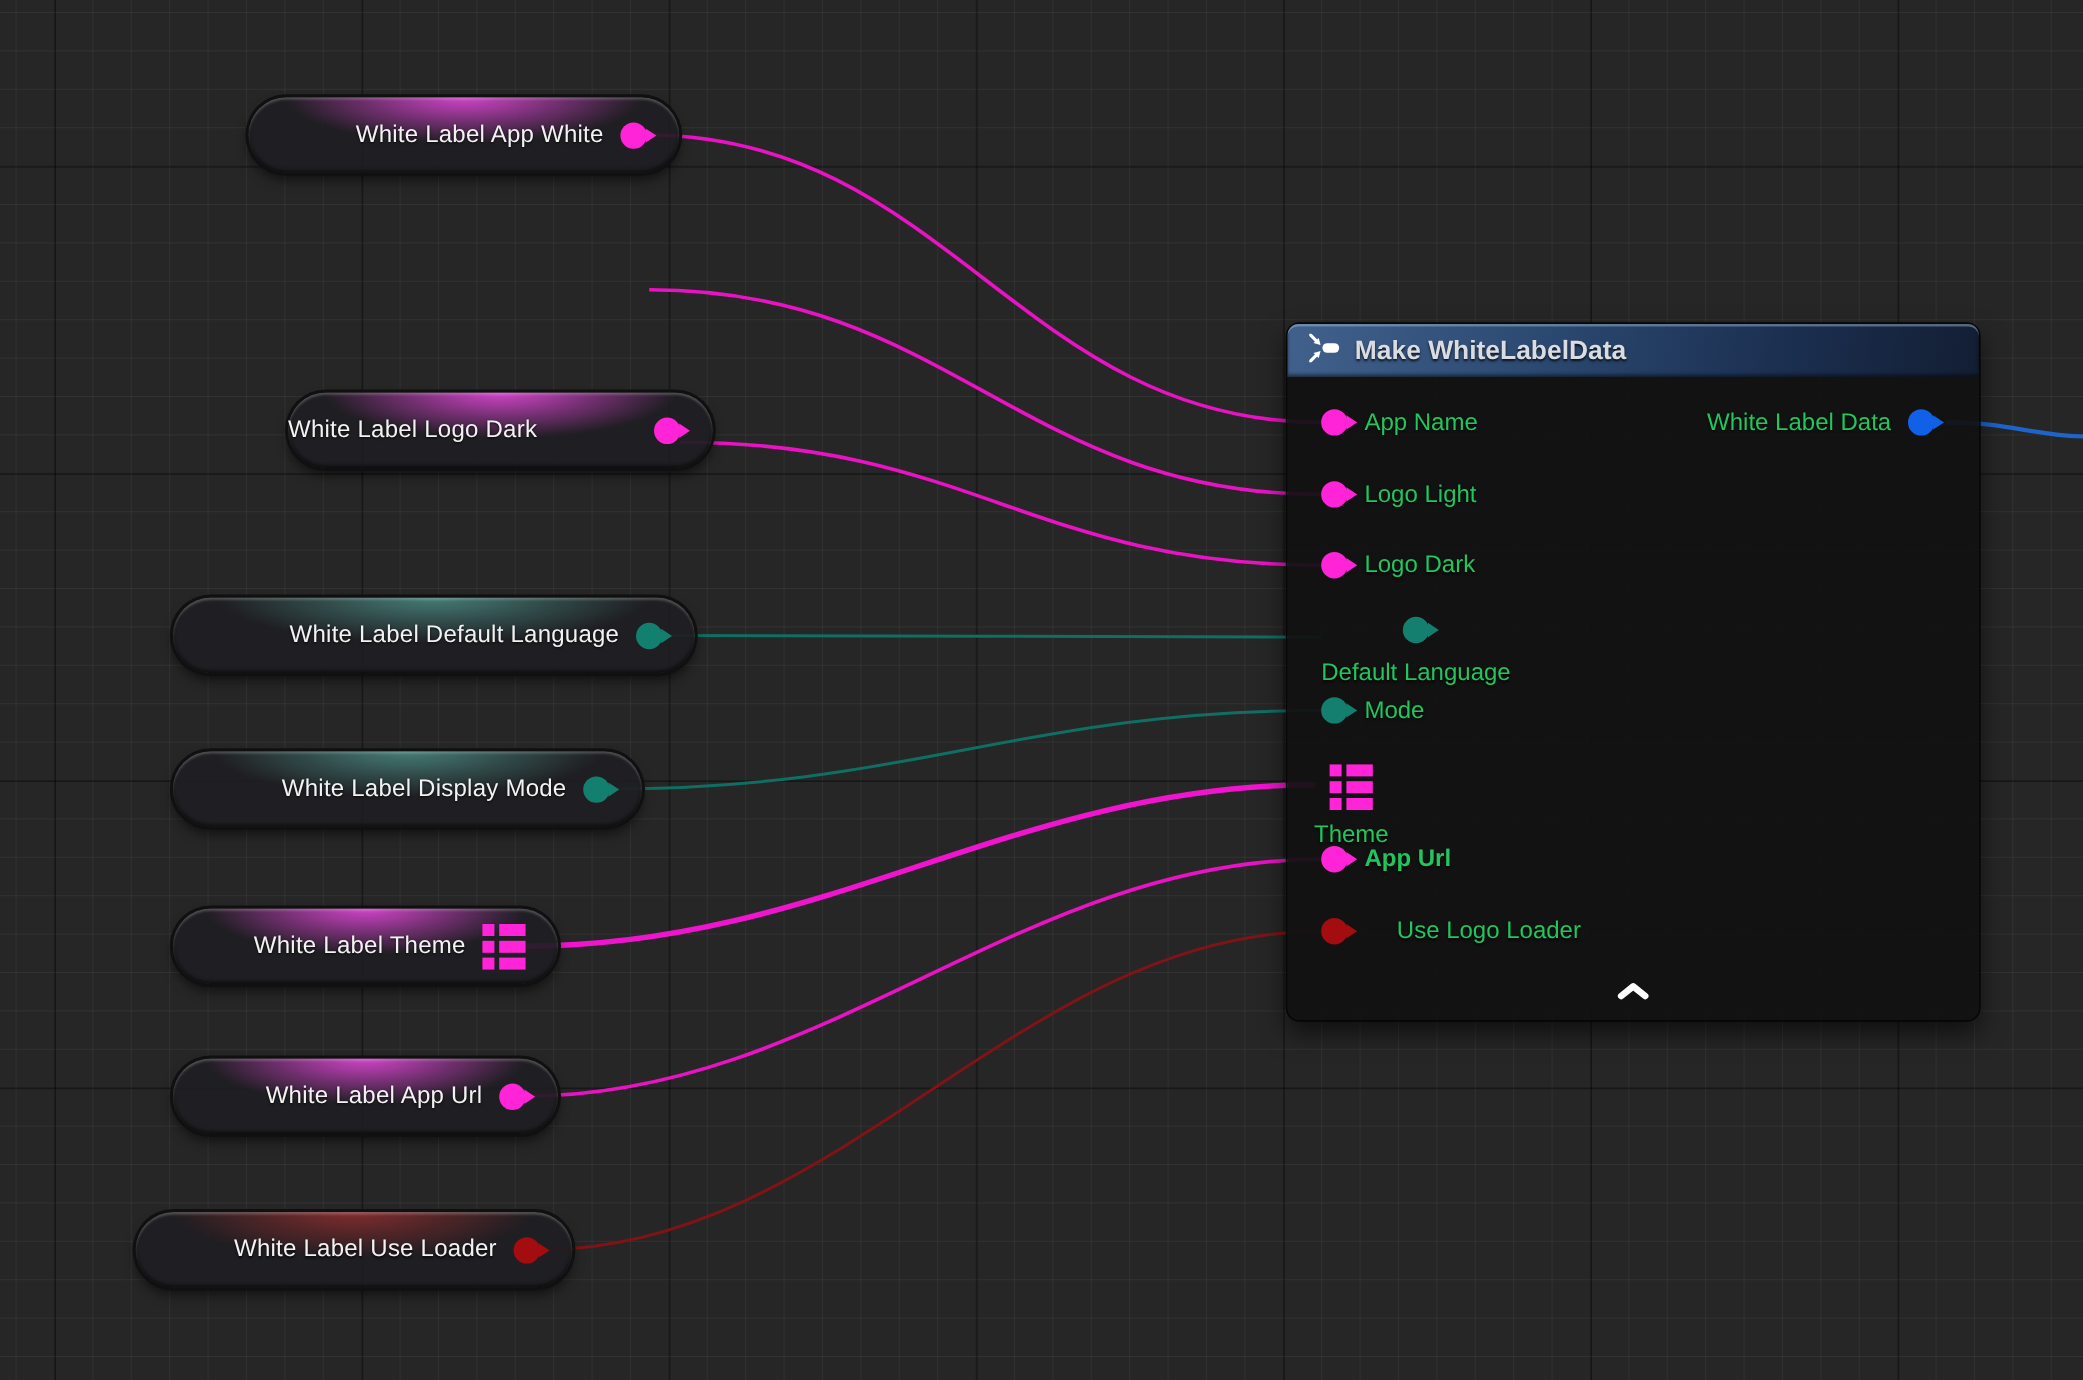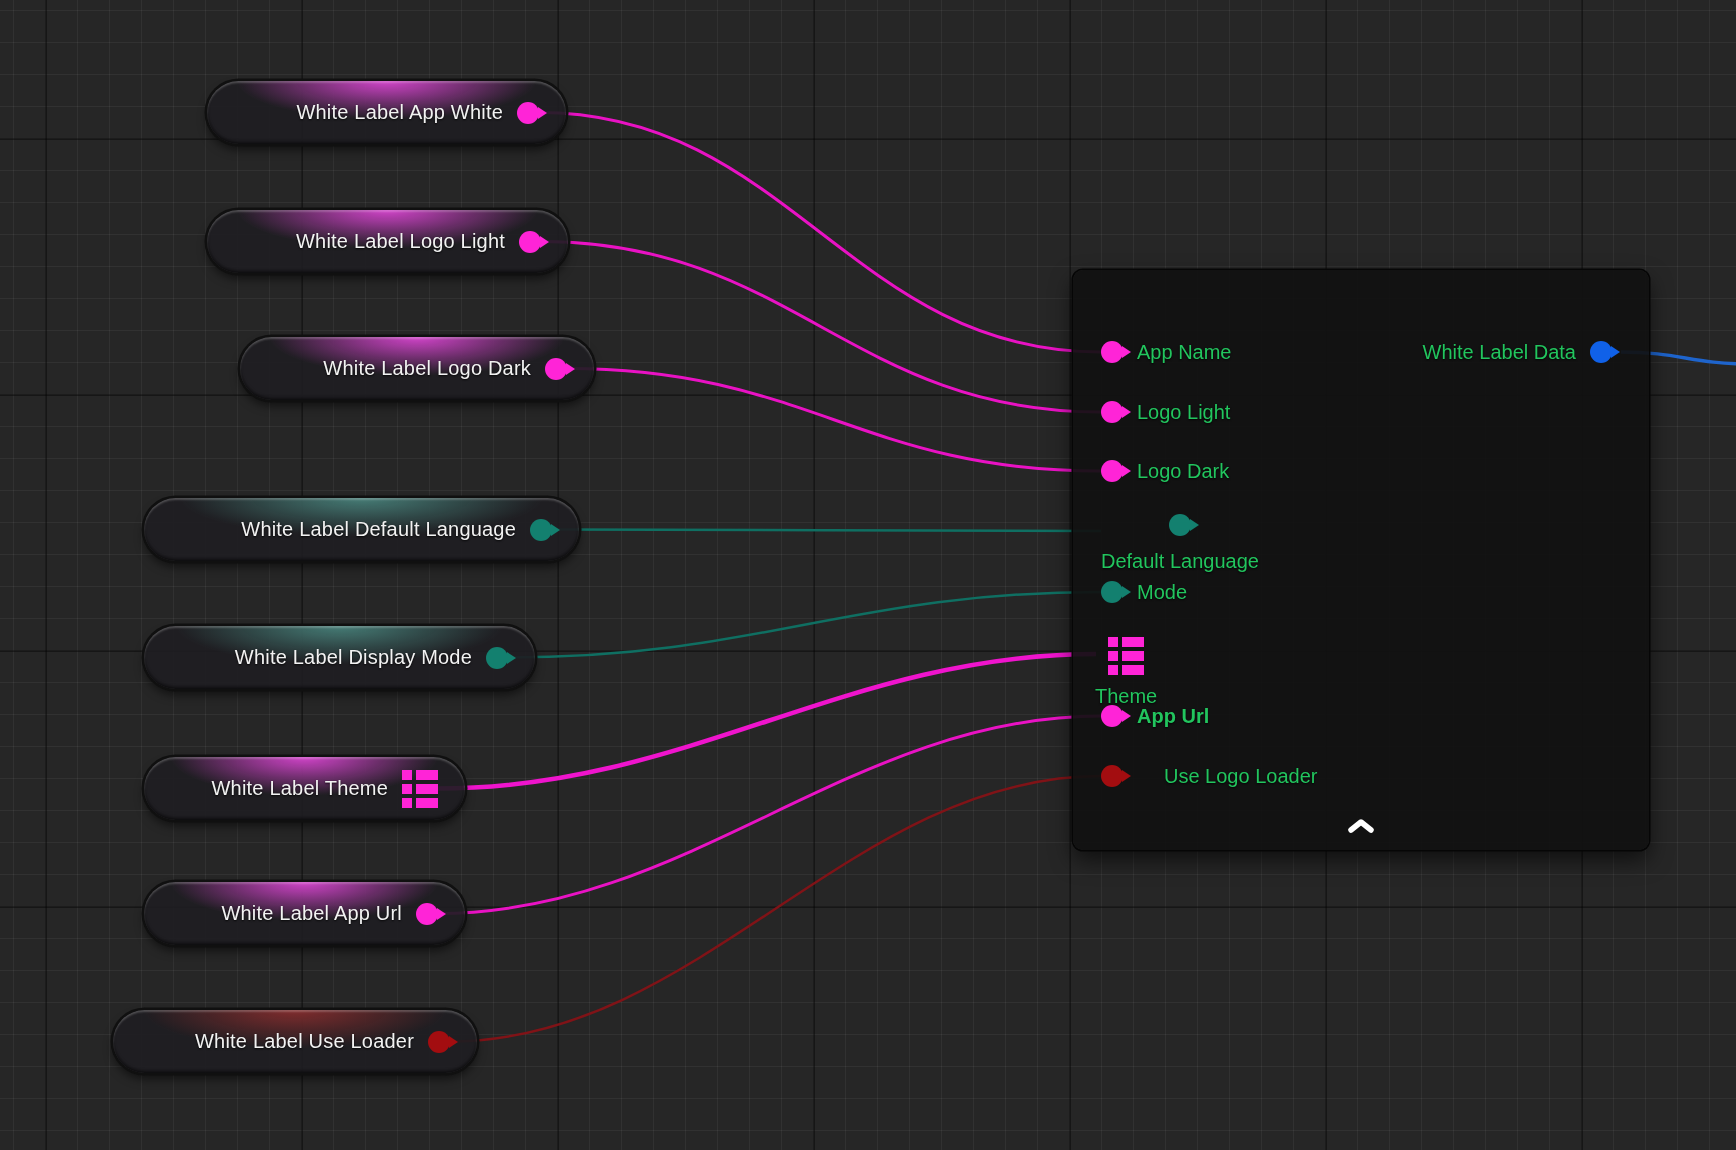--- a/index.html
+++ b/index.html
@@ -66,25 +66,21 @@
       <path d="M 508 657.5 C 758 657.5, 851 592, 1101 592" fill="none" stroke="#0f6f62" stroke-width="2.5"></path>
       <path d="M 438 788.5 C 688 788.5, 846 654, 1096 654" fill="none" stroke="#ef14cd" stroke-width="4.5"></path>
       <path d="M 438 913.5 C 688 913.5, 851 716, 1101 716" fill="none" stroke="#e912c4" stroke-width="3"></path>
       <path d="M 450 1041.5 C 700 1041.5, 851 776, 1101 776" fill="none" stroke="#801317" stroke-width="2.5"></path>
       <path d="M 1621 352 C 1679.05 352, 1691.95 364, 1750 364" fill="none" stroke="#1e64cc" stroke-width="3.5"></path>
     </svg>
 <div class="pill" style="left: 207px; top: 81px; width: 359px; height: 63px; background: radial-gradient(58% 85% at 50% 0%, rgba(219, 70, 211, 0.95) 0%, rgba(0, 0, 0, 0) 72%), rgba(30, 29, 34, 0.92);">
       <span class="pill-label">White Label App White</span>
       <span class="pin" style="color: rgb(255, 36, 215);"></span>
     </div>
-    <div class="pill" style="left: 207px; top: 210px; width: 361px; height: 63px; background: radial-gradient(58% 85% at 50% 0%, rgba(219, 70, 211, 0.95) 0%, rgba(0, 0, 0, 0) 72%), rgba(30, 29, 34, 0.92);">
-      <span class="pill-label">White Label Logo Light</span>
-      <span class="pin" style="color: rgb(255, 36, 215);"></span>
-    </div>
-    <div class="pill" style="left: 240px; top: 337px; width: 354px; height: 63px; background: radial-gradient(58% 85% at 50% 0%, rgba(219, 70, 211, 0.95) 0%, rgba(0, 0, 0, 0) 72%), rgba(30, 29, 34, 0.92);">
+    <div class="pill" style="left: 240px; top: 327px; width: 354px; height: 63px; background: radial-gradient(58% 85% at 50% 0%, rgba(219, 70, 211, 0.95) 0%, rgba(0, 0, 0, 0) 72%), rgba(30, 29, 34, 0.92); justify-content: space-between;">
       <span class="pill-label">White Label Logo Dark</span>
       <span class="pin" style="color: rgb(255, 36, 215);"></span>
     </div>
     <div class="pill" style="left: 144px; top: 498px; width: 435px; height: 63px; background: radial-gradient(58% 85% at 50% 0%, rgba(72, 130, 123, 0.95) 0%, rgba(0, 0, 0, 0) 72%), rgba(30, 29, 34, 0.92);">
       <span class="pill-label">White Label Default Language</span>
       <span class="pin" style="color: rgb(19, 128, 111);"></span>
     </div>
     <div class="pill" style="left: 144px; top: 626px; width: 391px; height: 63px; background: radial-gradient(58% 85% at 50% 0%, rgba(72, 130, 123, 0.95) 0%, rgba(0, 0, 0, 0) 72%), rgba(30, 29, 34, 0.92);">
       <span class="pill-label">White Label Display Mode</span>
       <span class="pin" style="color: rgb(19, 128, 111);"></span>
@@ -102,20 +98,30 @@
     </div>
     <div class="pill" style="left: 144px; top: 882px; width: 321px; height: 63px; background: radial-gradient(58% 85% at 50% 0%, rgba(219, 70, 211, 0.95) 0%, rgba(0, 0, 0, 0) 72%), rgba(30, 29, 34, 0.92);">
       <span class="pill-label">White Label App Url</span>
       <span class="pin" style="color: rgb(255, 36, 215);"></span>
     </div>
     <div class="pill" style="left: 113px; top: 1010px; width: 364px; height: 63px; background: radial-gradient(58% 85% at 50% 0%, rgba(134, 45, 46, 0.95) 0%, rgba(0, 0, 0, 0) 72%), rgba(30, 29, 34, 0.92);">
       <span class="pill-label">White Label Use Loader</span>
       <span class="pin" style="color: rgb(163, 13, 16);"></span>
     </div>
     <div class="mk-node" style="left: 1073px; top: 270px; width: 576px; height: 580px;">
+      <div class="mk-header" style="height: 44px;">
+        <span><svg width="26" height="24" viewBox="0 0 26 24">
+            <path d="M1 1 L6 6" stroke="#fff" stroke-width="2.6" stroke-linecap="round"></path>
+            <path d="M9.5 9.5 L3.6 7.9 L7.9 3.6 Z" fill="#fff"></path>
+            <path d="M1 23 L6 18" stroke="#fff" stroke-width="2.6" stroke-linecap="round"></path>
+            <path d="M9.5 14.5 L3.6 16.1 L7.9 20.4 Z" fill="#fff"></path>
+            <rect x="11" y="8" width="14" height="8" rx="4" fill="#fff"></rect>
+          </svg></span>
+        <span class="mk-title">Make WhiteLabelData</span>
+      </div>
       <div class="mk-row in" style="top: 65px;">
         <span class="pin" style="color: rgb(255, 36, 215);"></span>
         <span class="mk-label">App Name</span>
       </div>
       <div class="mk-row in" style="top: 125px;">
         <span class="pin" style="color: rgb(255, 36, 215);"></span>
         <span class="mk-label">Logo Light</span>
       </div>
       <div class="mk-row in" style="top: 184px;">
         <span class="pin" style="color: rgb(255, 36, 215);"></span>

